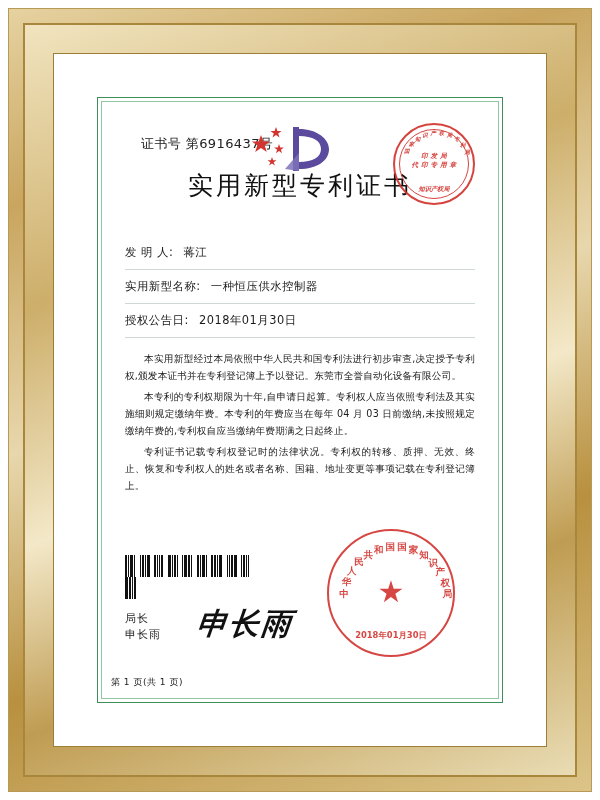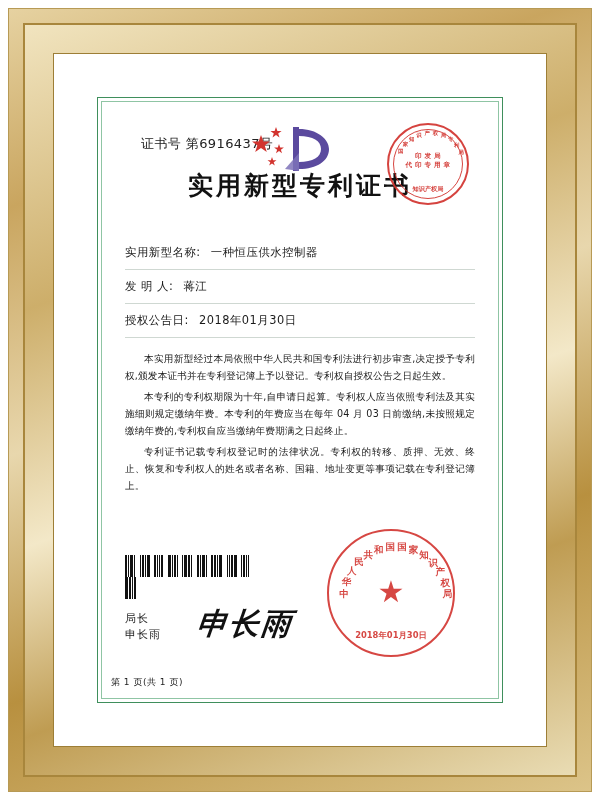--- a/index.html
+++ b/index.html
@@ -112,28 +112,29 @@
     left: 50%;
     transform: translateX(-50%);
     top: 10px;
     width: 118px;
     height: 58px;
   }
 
   
   .seal-top {
     position: absolute;
-    right: 20px;
+    right: 14px;
     top: 14px;
     width: 78px;
     height: 78px;
     border-radius: 50%;
     border: 2px solid #d2342f;
     color: #d2342f;
     opacity: .92;
+    font-style: italic;
   }
   .seal-top .ring {
     position: absolute;
     left: 4px; top: 4px; right: 4px; bottom: 4px;
     border-radius: 50%;
     border: 1px solid #d2342f;
   }
   .seal-top .arc-text {
     position: absolute;
     left: 0; top: 0; width: 78px; height: 78px;
@@ -164,21 +165,21 @@
     bottom: 9px;
     text-align: center;
     font-size: 6.2px;
     font-weight: bold;
   }
 
   
   .main-title {
     text-align: center;
     font-family: "DejaVu Serif", "Liberation Serif", serif;
-    font-weight: bold;
+    font-weight: normal;
     font-size: 25px;
     letter-spacing: 3px;
     color: #111;
     margin-top: 16px;
   }
 
   
   .fields {
     margin-top: 34px;
     margin-left: 14px;
@@ -356,35 +357,35 @@
               </div>
               <div class="bottom">知识产权局</div>
             </div>
 
             <div class="cert-no">证书号 第6916437号</div>
 
             <div class="main-title">实用新型专利证书</div>
 
             <div class="fields">
               <div class="field-row">
+                <span class="k">发 明 人:</span>
+                <span class="v">蒋江</span>
+              </div>
+              <div class="field-row">
                 <span class="k">实用新型名称:</span>
                 <span class="v">一种恒压供水控制器</span>
-              </div>
-              <div class="field-row">
-                <span class="k">发 明 人:</span>
-                <span class="v">蒋江</span>
               </div>
               <div class="field-row">
                 <span class="k">授权公告日:</span>
                 <span class="v">2018年01月30日</span>
               </div>
             </div>
 
             <div class="body-text">
-              <p>本实用新型经过本局依照中华人民共和国专利法进行初步审查,决定授予专利权,颁发本证书并在专利登记簿上予以登记。专利权自授权公告之日起生效。</p>
+              <p>本实用新型经过本局依照中华人民共和国专利法进行初步审查,决定授予专利权,颁发本证书并在专利登记簿上予以登记。东莞市全誉自动化设备有限公司。</p>
               <p>本专利的专利权期限为十年,自申请日起算。专利权人应当依照专利法及其实施细则规定缴纳年费。本专利的年费应当在每年 04 月 03 日前缴纳,未按照规定缴纳年费的,专利权自应当缴纳年费期满之日起终止。</p>
               <p>专利证书记载专利权登记时的法律状况。专利权的转移、质押、无效、终止、恢复和专利权人的姓名或者名称、国籍、地址变更等事项记载在专利登记簿上。</p>
             </div>
 
             <div class="barcode">
               <i style="width:2px"></i><i style="width:1px"></i><i style="width:3px"></i><i style="width:1px"></i>
               <i style="width:1px"></i><i style="width:2px"></i><i style="width:1px"></i><i style="width:3px"></i>
               <i style="width:2px"></i><i style="width:1px"></i><i style="width:1px"></i><i style="width:2px"></i>
               <i style="width:3px"></i><i style="width:1px"></i><i style="width:2px"></i><i style="width:1px"></i>
               <i style="width:1px"></i><i style="width:3px"></i><i style="width:2px"></i><i style="width:1px"></i>

